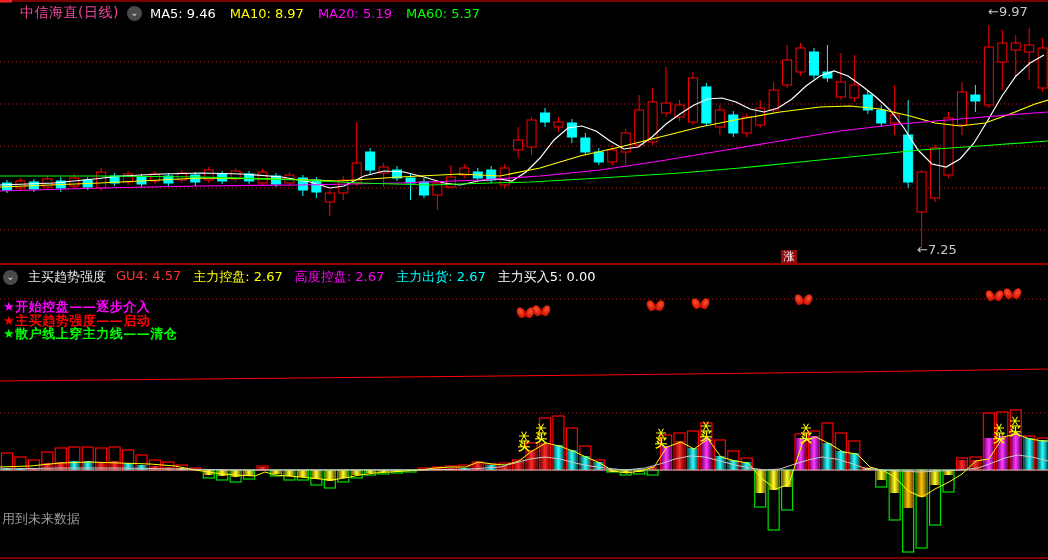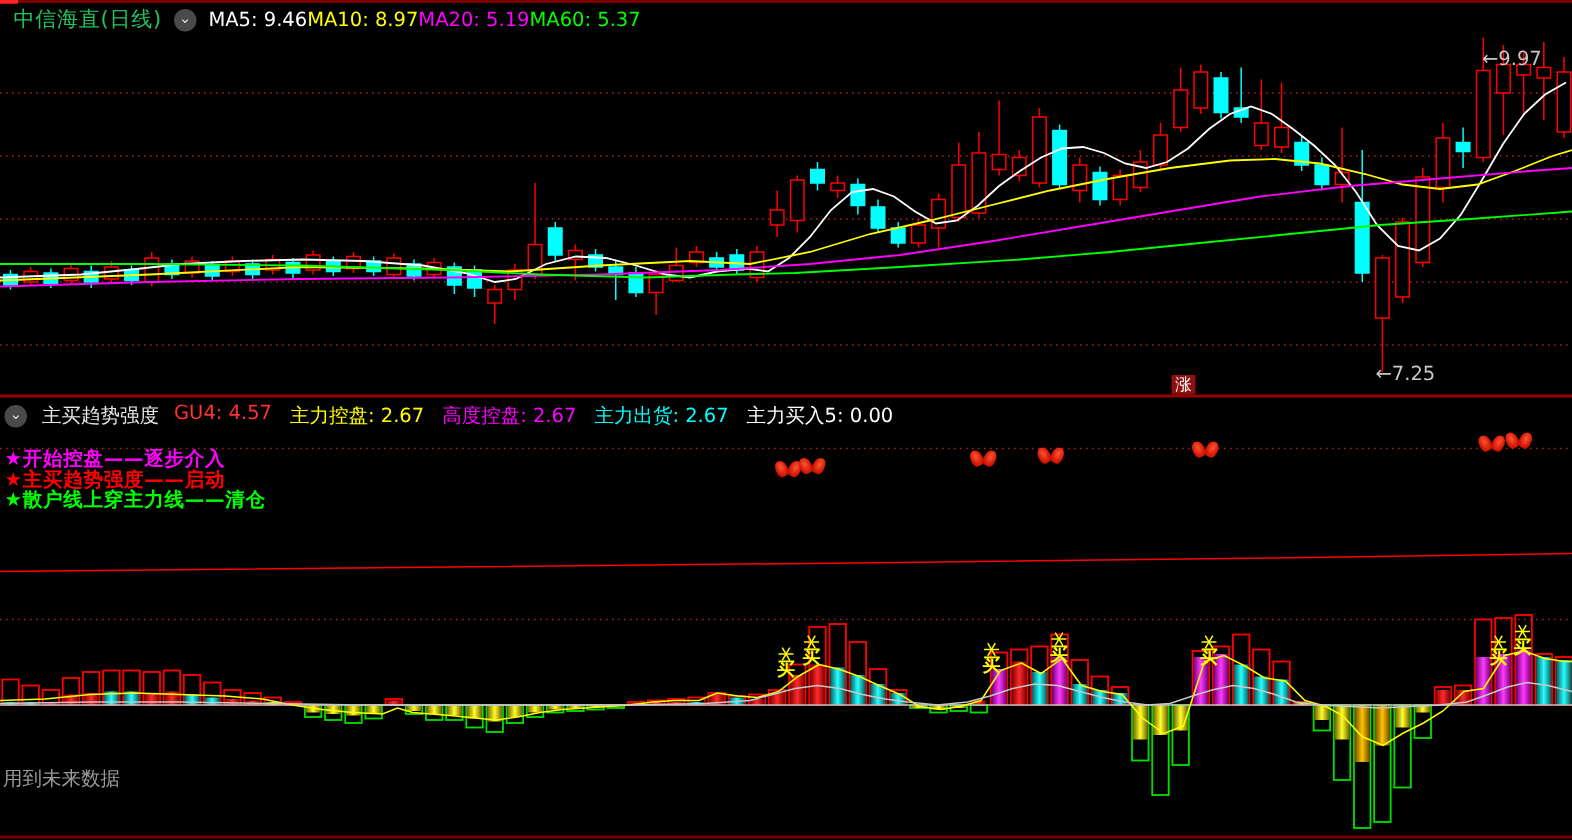--- a/index.html
+++ b/index.html
@@ -1,29 +1,29 @@
 <!DOCTYPE html>
 <html><head>
 <meta charset="utf-8">
 <style>
   html,body{margin:0;padding:0;background:#000;}
   #app{position:relative;width:1048px;height:560px;background:#000;overflow:hidden;
        font-family:"DejaVu Sans","Liberation Sans",sans-serif;}
   #chart-svg{position:absolute;left:0;top:0;width:1048px;height:560px;}
   .titlebar{position:absolute;left:0;top:2px;width:100%;height:22px;display:flex;align-items:center;gap:8px;z-index:5;}
-  .symbol{color:#22c55e;font-size:14px;margin-left:9px;letter-spacing:0.5px;}
+  .symbol{color:#ec4899;font-size:14px;margin-left:20px;letter-spacing:0.5px;}
   .chev-btn{width:15px;height:15px;border-radius:50%;background:#4a4a4a;color:#ddd;font-size:10px;
             line-height:13px;text-align:center;display:inline-block;cursor:pointer;}
-  .ma-labels{display:flex;font-size:13px;}
+  .ma-labels{display:flex;gap:14px;font-size:13px;}
   .ind-header{position:absolute;left:0;top:267px;width:100%;height:20px;display:flex;align-items:center;gap:10px;z-index:5;}
   .ind-title{color:#e8e8e8;font-size:13px;}
   .ind-fields{display:flex;gap:12px;font-size:13px;}
   .annotations{position:absolute;left:3px;top:300px;z-index:6;font-size:13px;line-height:13.5px;font-weight:bold;letter-spacing:0.5px;}
   .price-label{position:absolute;color:#c8c8c8;font-size:13px;z-index:6;}
-  #label-high{left:988px;top:32px;text-align:right;}
+  #label-high{left:988px;top:4px;text-align:right;}
   #label-low{left:917px;top:242px;}
   .zhang-badge{position:absolute;left:781px;top:250px;width:16px;height:13px;background:#8f0f0f;
                color:#fff;font-size:11px;line-height:13px;text-align:center;z-index:6;}
   .footer-warn{position:absolute;left:2px;top:510px;color:#9a9a9a;font-size:13px;z-index:6;}
   .bfly{position:absolute;width:17px;height:13px;z-index:7;}
   .bfly::before,.bfly::after{content:"";position:absolute;top:1px;width:8px;height:11px;
       background:radial-gradient(ellipse at 50% 40%, #ff5533 0%, #cc1100 70%);
       border-radius:60% 60% 45% 45%;}
   .bfly::before{left:0;transform:rotate(-28deg);}
   .bfly::after{right:0;transform:rotate(28deg);}

